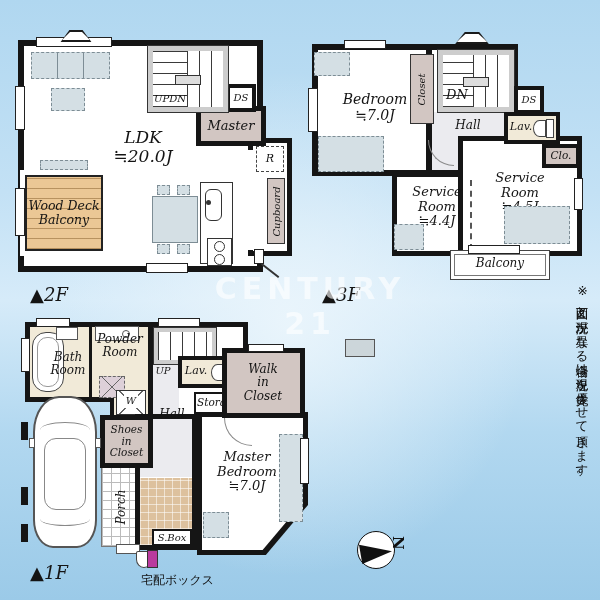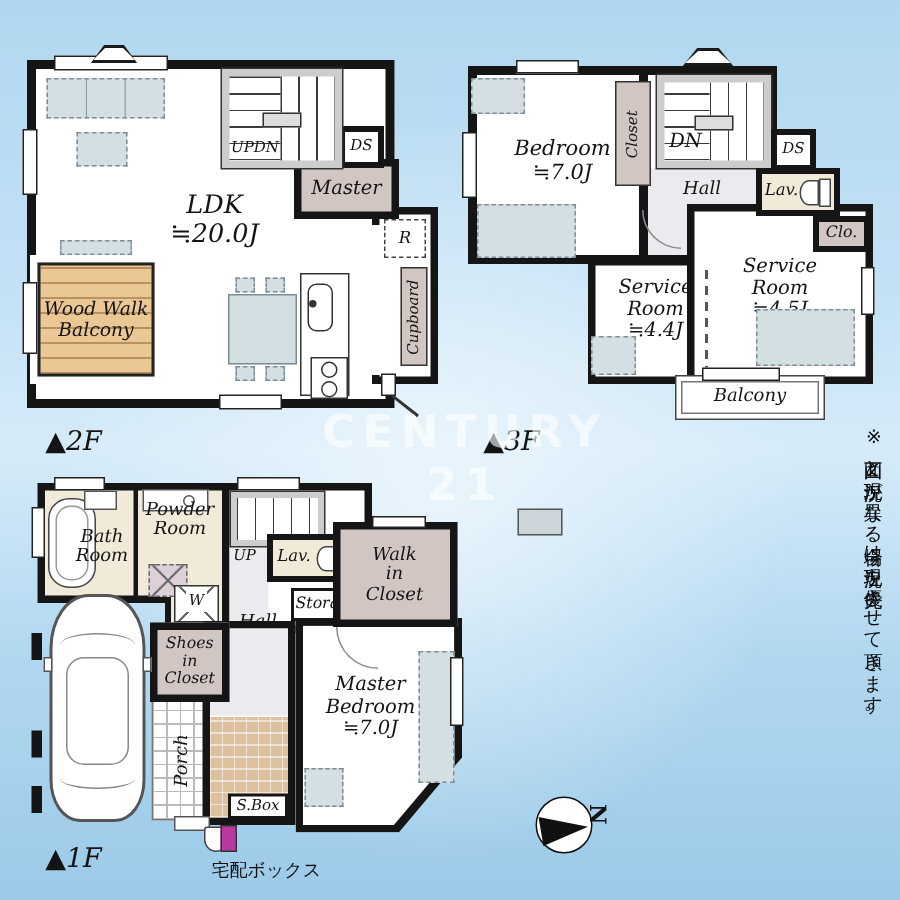--- a/index.html
+++ b/index.html
@@ -55,21 +55,21 @@
     <div class="tread-h" style="left:0;top:0;width:34px;height:56px"></div>
     <div class="tread-v" style="left:34px;top:0;width:36px;height:56px"></div>
     <div class="abs" style="left:22px;top:24px;width:26px;height:10px;background:#ddd;border:1px solid #333"></div>
   </div>
   <div class="lbl" style="left:150px;top:92px;width:40px;height:14px;font-size:10px">UPDN</div>
 
   <div class="lbl" style="left:93px;top:128px;width:100px;height:38px;font-size:17px">LDK
 ≒20.0J</div>
 
   <div class="room" style="left:25px;top:175px;width:78px;height:76px;background:#ebc795;border:2px solid #222;box-shadow:0 0 0 5px #fff;background-image:repeating-linear-gradient(0deg,rgba(120,80,30,.45) 0 1px,transparent 1px 10px)"></div>
-  <div class="lbl" style="left:27px;top:198px;width:74px;height:30px;font-size:12.5px">Wood Walk
+  <div class="lbl" style="left:27px;top:198px;width:74px;height:30px;font-size:12.5px">Wood Deck
 Balcony</div>
 
   <div class="abs" style="left:256px;top:146px;width:28px;height:26px;border:1.5px dashed #444;background:#fff"></div>
   <div class="lbl" style="left:256px;top:150px;width:28px;height:18px;font-size:11px">R</div>
   <div class="room pink" style="left:267px;top:178px;width:18px;height:66px;border:1.5px solid #333"></div>
   <div class="vwrap" style="left:267px;top:178px;width:18px;height:66px">
       <span style="font-size:10px">Cupboard</span>
     </div>
 
   <div class="abs" style="left:200px;top:182px;width:33px;height:82px;background:#fff;border:1.5px solid #333"></div>

